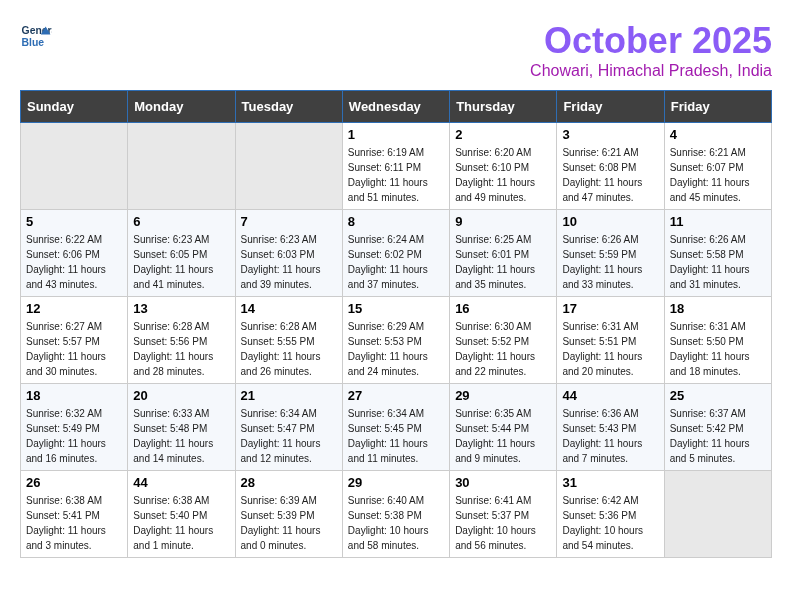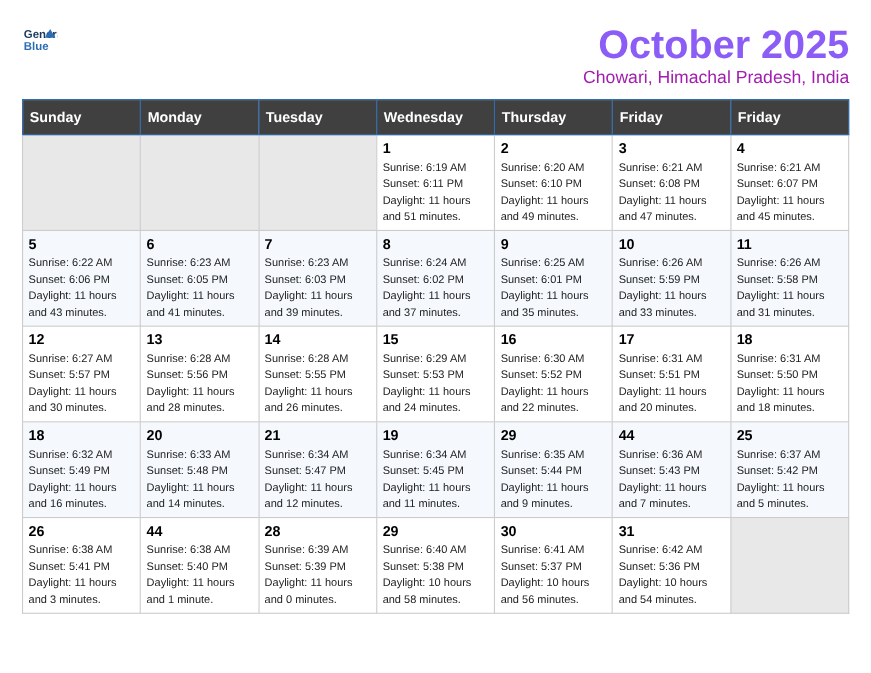--- a/index.html
+++ b/index.html
@@ -199,21 +199,21 @@
         </td>
         <td>
           <span class="day-number">20</span>
           <div class="day-info">Sunrise: 6:33 AM<br>Sunset: 5:48 PM<br>Daylight: 11 hours and 14 minutes.</div>
         </td>
         <td>
           <span class="day-number">21</span>
           <div class="day-info">Sunrise: 6:34 AM<br>Sunset: 5:47 PM<br>Daylight: 11 hours and 12 minutes.</div>
         </td>
         <td>
-          <span class="day-number">19</span>
+          <span class="day-number">27</span>
           <div class="day-info">Sunrise: 6:34 AM<br>Sunset: 5:45 PM<br>Daylight: 11 hours and 11 minutes.</div>
         </td>
         <td>
           <span class="day-number">29</span>
           <div class="day-info">Sunrise: 6:35 AM<br>Sunset: 5:44 PM<br>Daylight: 11 hours and 9 minutes.</div>
         </td>
         <td>
           <span class="day-number">44</span>
           <div class="day-info">Sunrise: 6:36 AM<br>Sunset: 5:43 PM<br>Daylight: 11 hours and 7 minutes.</div>
         </td>

